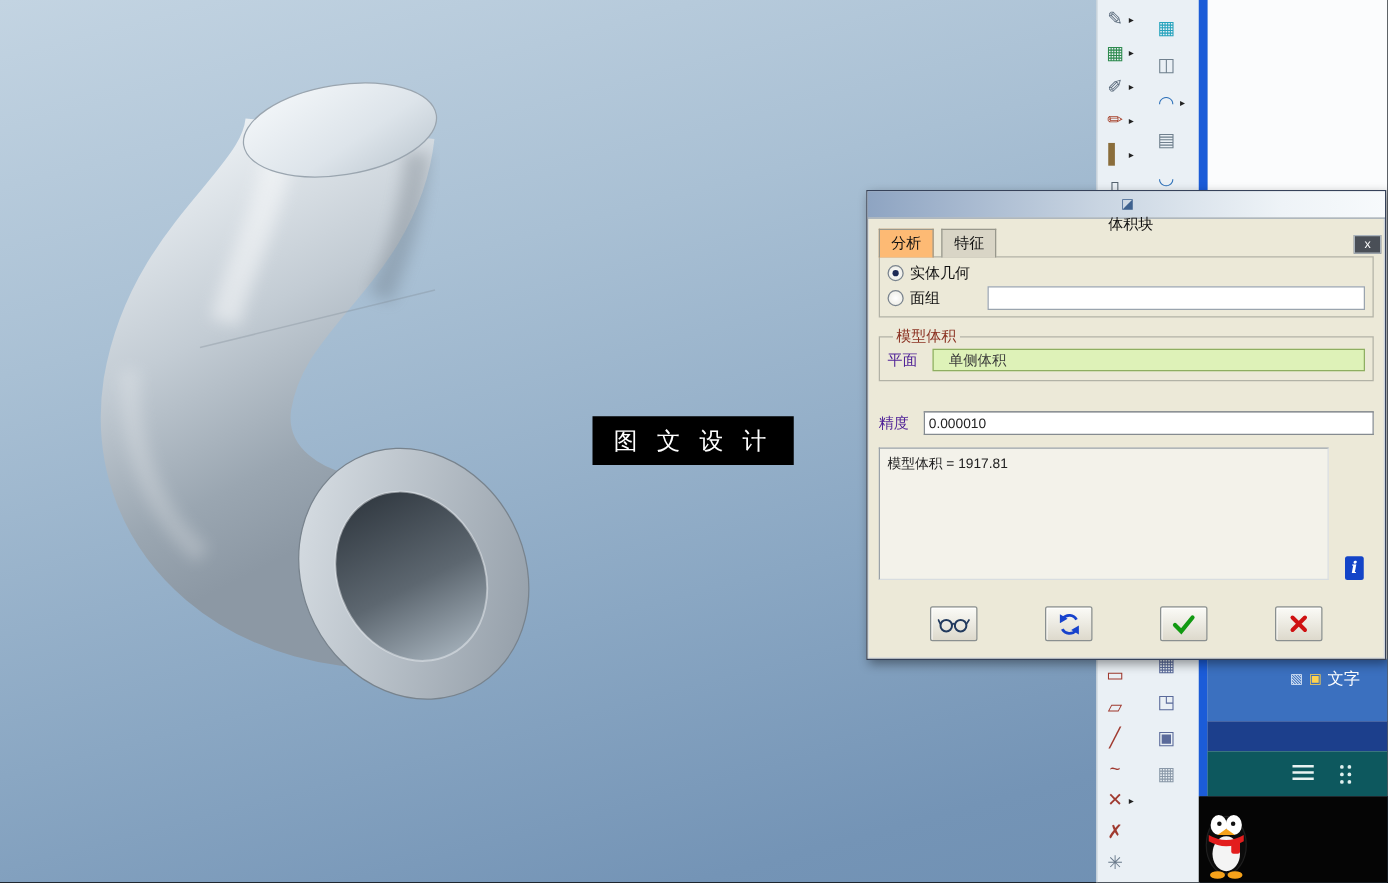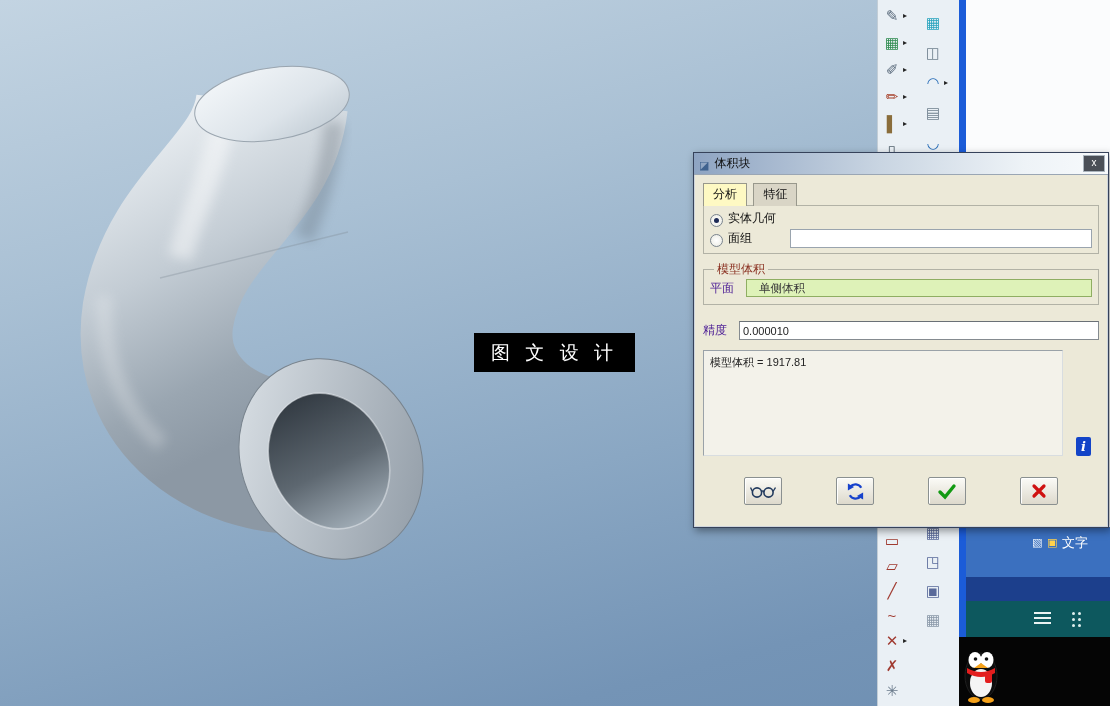--- a/index.html
+++ b/index.html
@@ -56,54 +56,55 @@
   
   .dialog{
     position:absolute; left:693px; top:152px; width:414px; height:374px; z-index:10;
     background:#ece9d8; border:1px solid #36425a;
     box-shadow:2px 3px 8px rgba(0,0,0,.4), inset 0 0 0 1px #cfd6dd;
   }
   .titlebar{
     height:21px; display:flex; align-items:center; padding:0 3px 0 5px;
     background:linear-gradient(90deg,#8ea4c2 0%,#c9d5e2 45%,#eef3f7 80%,#f7fafc 100%);
     border-bottom:1px solid #9aa6b4;
+    flex-direction:column;
   }
   .title-icon::before{content:"◪"; color:#3f628f; font-size:11px;}
   .title-text{font-size:12px; color:#111; margin-left:5px;}
   .close-btn{
     margin-left:auto; width:20px; height:15px; background:#4a4f57; color:#fff;
     border:1px solid #aab4bd; font-size:10px; line-height:13px; text-align:center; cursor:default;
   }
   .dlg-body{position:absolute; top:22px; left:0; right:0; bottom:0; padding:8px 9px 0;}
   .tabs{height:19px;}
   .tab{
     display:inline-block; padding:2px 9px 3px; font-size:12px; color:#111;
     border:1px solid #98988c; border-bottom:none; background:#d9d5c6; margin-right:2px;
   }
-  .tab.active{background:#fef9c3;}
+  .tab.active{background:#fdba74;}
   .group{border:1px solid #b2b2a6; margin-top:3px; padding:4px 6px 5px;}
-  .radio-row{display:flex; align-items:flex-end; font-size:12px; color:#111; height:17px;}
+  .radio-row{display:flex; align-items:center; font-size:12px; color:#111; height:17px;}
   .radio{
     width:11px; height:11px; border-radius:50%; border:1px solid #7a848e; flex:none;
     background:radial-gradient(#fff,#e9e9e1); display:inline-block; position:relative; margin-right:5px;
   }
   .radio.checked::after{
     content:""; position:absolute; left:3px; top:3px; width:5px; height:5px; border-radius:50%; background:#1d2a56;
   }
   .row2{display:flex; align-items:center; margin-top:2px;}
   .quilt-input{margin-left:38px; flex:1; height:15px; border:1px solid #9aa4ae; background:#fff;}
   fieldset.oneside{border:1px solid #b2b2a6; margin:7px 0 0; padding:1px 6px 7px;}
   fieldset.oneside legend{color:#8b3222; font-size:12px; padding:0 3px; margin-left:4px;}
   .field-row{display:flex; align-items:center;}
   .field-label{font-size:12px; color:#4c1d95; width:36px; flex:none;}
   .collector{
     flex:1; height:15px; background:#def2b8; border:1px solid #8fae62;
     font-size:11.5px; color:#3a3a3a; padding:1px 0 0 12px;
   }
-  .precision-row{margin-top:16px;}
+  .precision-row{margin-top:24px;}
   .text-input{
     flex:1; height:15px; border:1px solid #858b90; border-top-color:#6a7076;
     background:#fff; font-size:11px; color:#222; padding:1px 3px;
   }
   .result-wrap{position:relative; margin-top:10px;}
   .result{
     height:96px; margin-right:36px; background:#f3f2ea;
     border:1px solid #9aa2a8; border-right-color:#d8dde0; border-bottom-color:#d8dde0;
     font-size:11px; color:#222; padding:4px 6px; overflow:hidden;
   }

